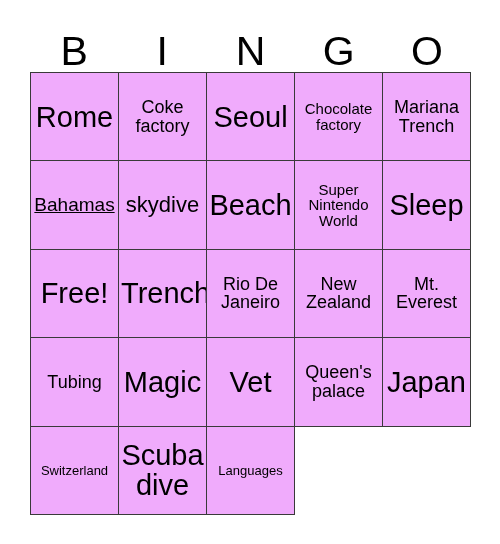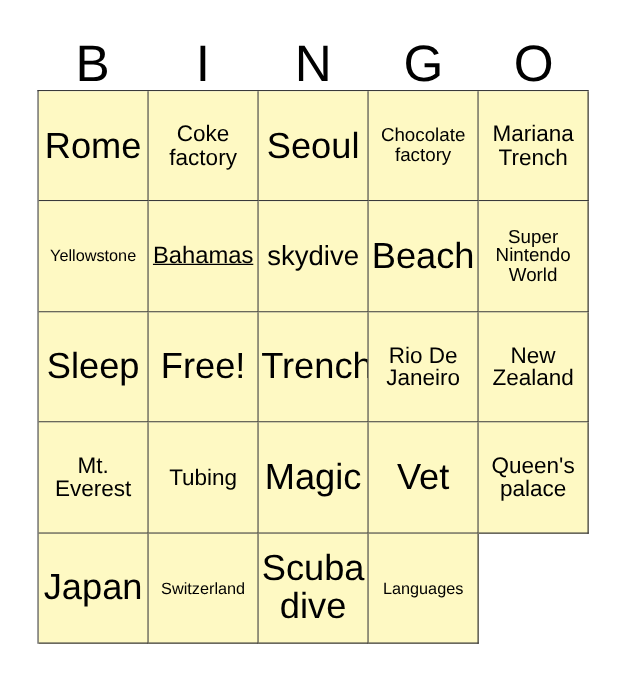--- a/index.html
+++ b/index.html
@@ -62,21 +62,21 @@
   .bingo-cell {
     border-right: 1px solid #3a3a3a;
     border-bottom: 1px solid #3a3a3a;
     box-sizing: border-box;
     display: flex;
     align-items: center;
     justify-content: flex-start;
     text-align: center;
     padding: 1px 2px;
     overflow: hidden;
-    background: #fef9c3;
+    background: #f0abfc;
   }
   .cell-text {
     display: block;
     width: 100%;
     line-height: 1.04;
     white-space: pre-line;
     word-break: normal;
     color: #000000;
   }
 
@@ -115,23 +115,20 @@
       </div>
     <div class="bingo-cell">
         <span class="cell-text fs-sm">Chocolate
 factory</span>
       </div>
     <div class="bingo-cell">
         <span class="cell-text fs-xl">Mariana
 Trench</span>
       </div>
 
-    <div class="bingo-cell">
-        <span class="cell-text fs-xs">Yellowstone</span>
-      </div>
     <div class="bingo-cell">
         <span class="cell-text fs-md">Bahamas</span>
       </div>
     <div class="bingo-cell">
         <span class="cell-text fs-lg">skydive</span>
       </div>
     <div class="bingo-cell">
         <span class="cell-text fs-xxl">Beach</span>
       </div>
 

